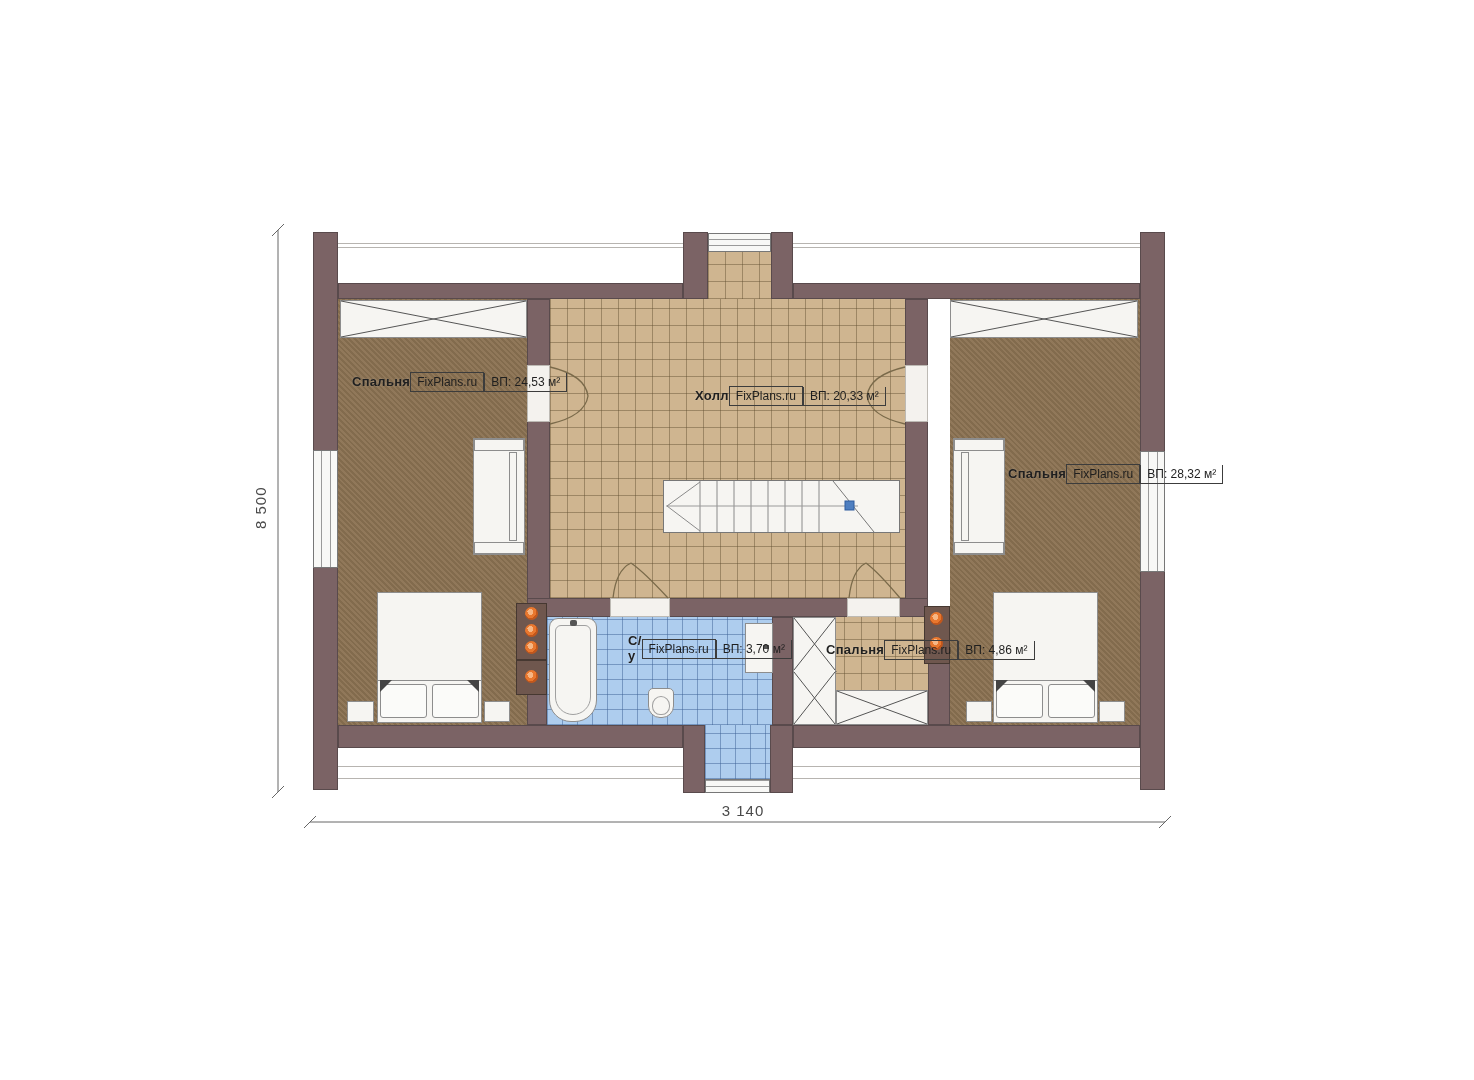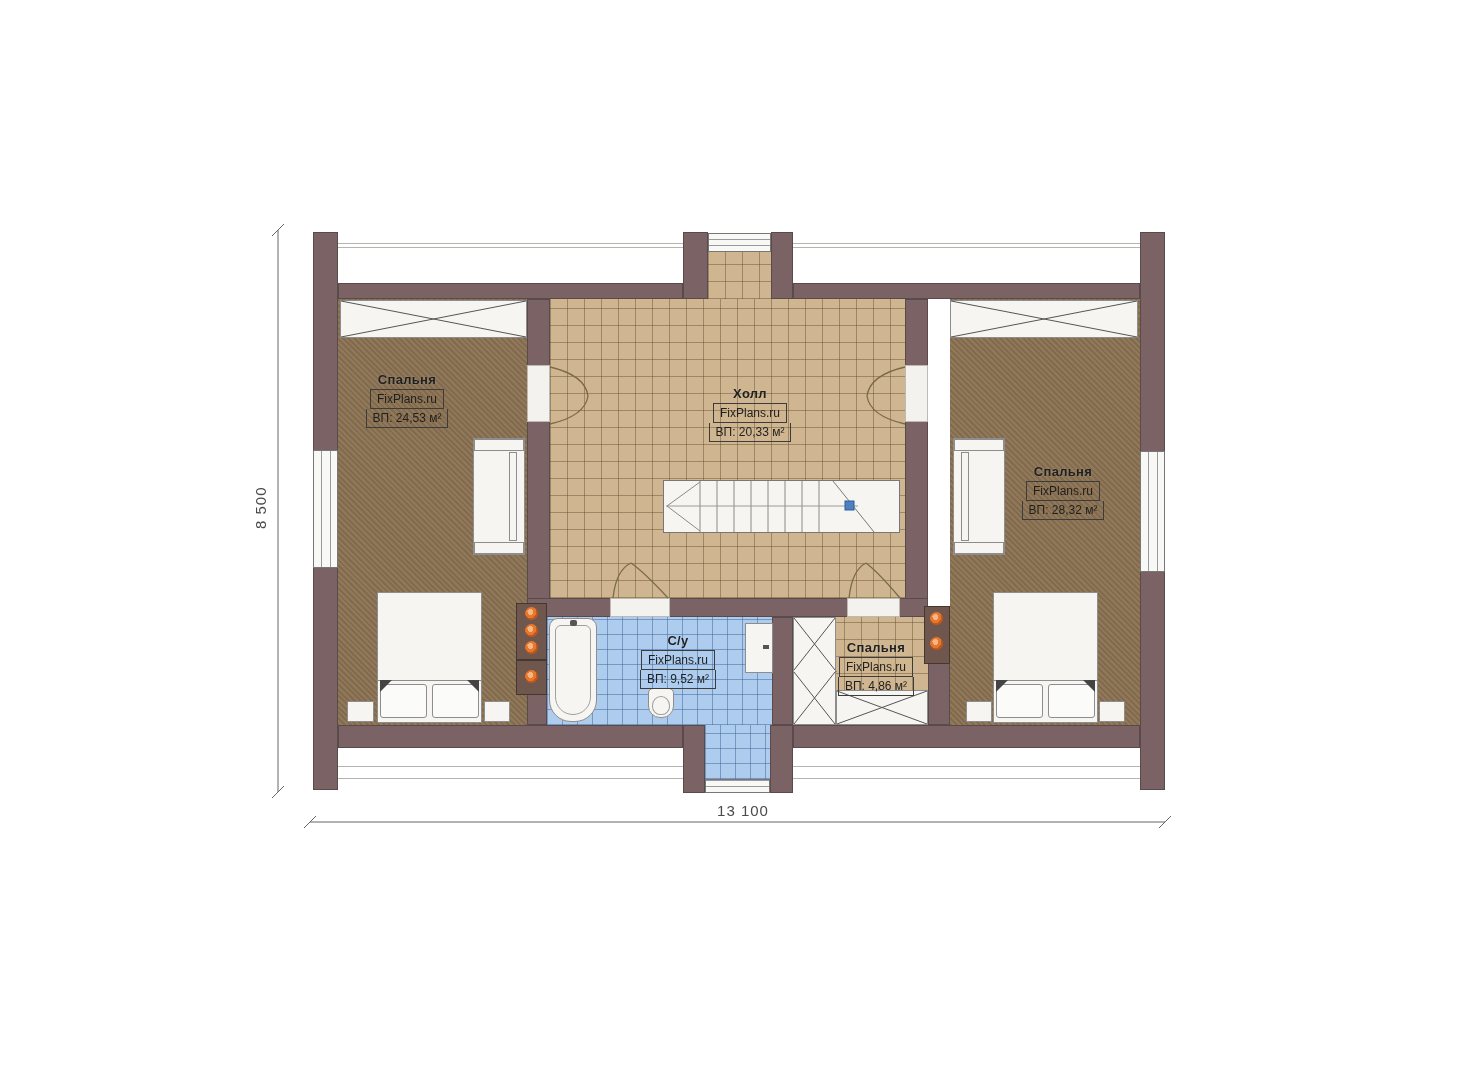--- a/index.html
+++ b/index.html
@@ -23,21 +23,21 @@
   .window-h{position:absolute;box-sizing:border-box;background:#f8f8f6;border:1px solid #777;z-index:4;
     background-image:linear-gradient(0deg,transparent 0 5px,#9a9a9a 5px 6px,transparent 6px 11px,#9a9a9a 11px 12px,transparent 12px);}
   .flue{position:absolute;box-sizing:border-box;background:#6f574e;border:1px solid #463831;z-index:5;}
   .dot{position:absolute;width:13px;height:13px;border-radius:50%;
     background:radial-gradient(circle at 42% 38%,#f6b684 0 3px,#e8772e 3px 6px,#c2571c 6px);z-index:6;}
   .sofa-arm{position:absolute;left:0;right:0;height:12px;background:#f6f5f2;border:1px solid #8d8d8d;box-sizing:border-box;}
   .sofa-back{position:absolute;top:13px;bottom:13px;width:8px;background:#f6f5f2;border:1px solid #8d8d8d;box-sizing:border-box;}
   .pillow{position:absolute;background:#fbfbf9;border:1px solid #8d8d8d;border-radius:3px;box-sizing:border-box;}
   .bed-line{position:absolute;left:0;right:0;height:1px;background:#8d8d8d;}
   #overlay{position:absolute;left:0;top:0;z-index:7;pointer-events:none;}
-  .room-label{position:absolute;display:flex;flex-direction:column;align-items:center;z-index:8;color:#1f1f1f;}
+  .room-label{position:absolute;display:flex;flex-direction:row;align-items:center;z-index:8;color:#1f1f1f;}
   .room-name{font-weight:bold;font-size:13px;letter-spacing:.3px;margin-bottom:2px;text-shadow:0 0 2px rgba(255,255,255,.25);}
   .label-box{border:1px solid #3c3c3c;padding:0 6px;font-size:12px;line-height:18px;white-space:nowrap;}
   .label-box.second{border-top:none;}
   .dim-label{position:absolute;color:#4a4a4a;font-size:15px;letter-spacing:1px;z-index:8;}
   .dim-label-v{writing-mode:vertical-rl;transform:rotate(180deg);}
 </style>
 </head>
 <body>
 
 <div id="canvas">
@@ -183,24 +183,24 @@
     <div class="label-box second">ВП: 20,33 м²</div>
   </div>
   <div class="room-label" style="left:1008px;top:464px;width:110px;">
     <div class="room-name">Спальня</div>
     <div class="label-box">FixPlans.ru</div>
     <div class="label-box second">ВП: 28,32 м²</div>
   </div>
   <div class="room-label" style="left:628px;top:633px;width:100px;">
     <div class="room-name">С/у</div>
     <div class="label-box">FixPlans.ru</div>
-    <div class="label-box second">ВП: 9,52 м²</div>
+    <div class="label-box second">ВП: 3,70 м²</div>
   </div>
   <div class="room-label" style="left:826px;top:640px;width:100px;">
     <div class="room-name">Спальня</div>
     <div class="label-box">FixPlans.ru</div>
     <div class="label-box second">ВП: 4,86 м²</div>
   </div>
 
   <div class="dim-label dim-label-v" style="left:252px;top:468px;height:80px;text-align:center;">8 500</div>
-  <div class="dim-label" style="left:698px;top:802px;width:90px;text-align:center;">13 100</div>
+  <div class="dim-label" style="left:698px;top:802px;width:90px;text-align:center;">3 140</div>
 
 </div>
 
 </body></html>

